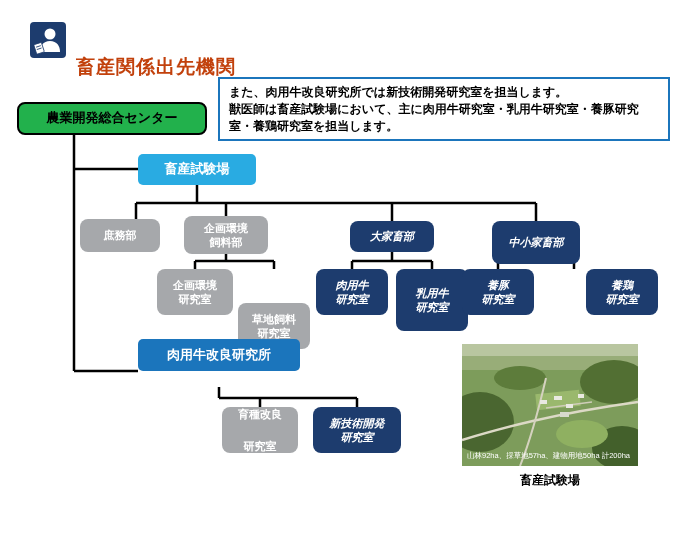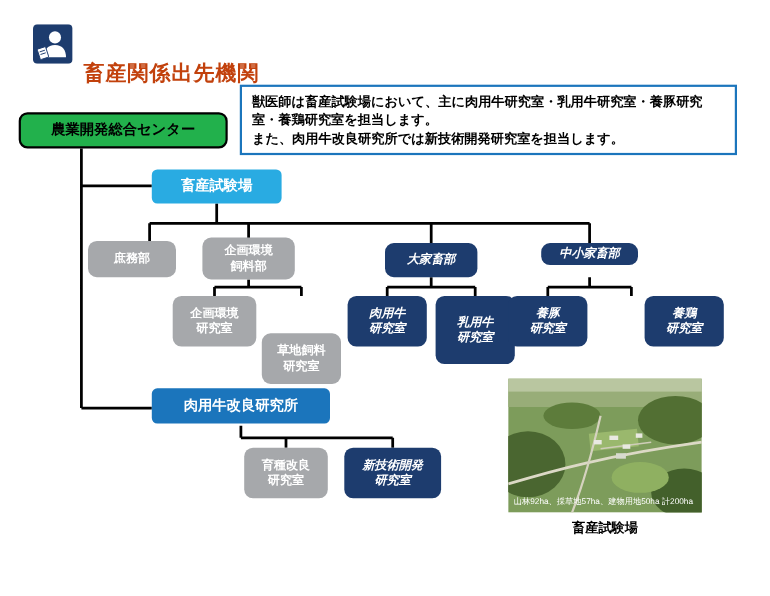--- a/index.html
+++ b/index.html
@@ -134,43 +134,43 @@
   <svg class="connectors" width="700" height="542" viewBox="0 0 700 542">
     <path d="M74 135 V371 M74 169 H138 M74 371 H138
              M197 185 V203 M136 203 H536 M136 203 V220 M226 203 V217 M392 203 V221 M536 203 V221
              M226 254 V261 M195 261 H274 M195 261 V269 M274 261 V269
              M392 252 V261 M352 261 H432 M352 261 V269 M432 261 V269
              M536 252 V261 M498 261 H574 M498 261 V269 M574 261 V269
              M219 387 V398 M219 398 H357 M260 398 V407 M357 398 V407" stroke="#000000" stroke-width="2.5" fill="none"></path>
   </svg>
 
   <div class="info-box">
+    <p>また、肉用牛改良研究所では新技術開発研究室を担当します。</p>
     <p>獣医師は畜産試験場において、主に肉用牛研究室・乳用牛研究室・養豚研究室・養鶏研究室を担当します。</p>
-    <p>また、肉用牛改良研究所では新技術開発研究室を担当します。</p>
   </div>
 
   <div class="org-box box-green" style="left:17px; top:102px; width:190px; height:33px;">
     <span>農業開発総合センター</span>
   </div>
 
   <div class="org-box box-cyan" style="left:138px; top:154px; width:118px; height:31px;">
     <span>畜産試験場</span>
   </div>
 
   <div class="org-box box-gray" style="left:80px; top:219px; width:80px; height:33px;">
     <span>庶務部</span>
   </div>
   <div class="org-box box-gray" style="left:184px; top:216px; width:84px; height:38px;">
     <span>企画環境</span>
     <span>飼料部</span>
   </div>
   <div class="org-box box-navy" style="left:350px; top:221px; width:84px; height:31px;">
     <span>大家畜部</span>
   </div>
-  <div class="org-box box-navy" style="left:492px; top:221px; width:88px; height:20px;">
+  <div class="org-box box-navy" style="left:492px; top:221px; width:88px; height:43px;">
     <span>中小家畜部</span>
   </div>
 
   <div class="org-box box-gray" style="left:157px; top:269px; width:76px; height:46px;">
     <span>企画環境</span>
     <span>研究室</span>
   </div>
   <div class="org-box box-gray" style="left:238px; top:269px; width:72px; height:46px;margin-top:34px;">
     <span>草地飼料</span>
     <span>研究室</span>
@@ -185,25 +185,25 @@
   </div>
   <div class="org-box box-navy" style="left:462px; top:269px; width:72px; height:46px;">
     <span>養豚</span>
     <span>研究室</span>
   </div>
   <div class="org-box box-navy" style="left:538px; top:269px; width:72px; height:46px;margin-left:48px;">
     <span>養鶏</span>
     <span>研究室</span>
   </div>
 
-  <div class="org-box box-blue" style="left:138px; top:353px; width:162px; height:32px;">
+  <div class="org-box box-blue" style="left:138px; top:339px; width:162px; height:32px;">
     <span>肉用牛改良研究所</span>
   </div>
 
-  <div class="org-box box-gray" style="left:222px; top:407px; width:76px; height:46px;">
+  <div class="org-box box-gray" style="left:222px; top:407px; width:76px; height:46px;justify-content:space-between;">
     <span>育種改良</span>
     <span>研究室</span>
   </div>
   <div class="org-box box-navy" style="left:313px; top:407px; width:88px; height:46px;">
     <span>新技術開発</span>
     <span>研究室</span>
   </div>
 
   <div class="photo-wrap">
     <svg width="176" height="122" viewBox="0 0 176 122">

